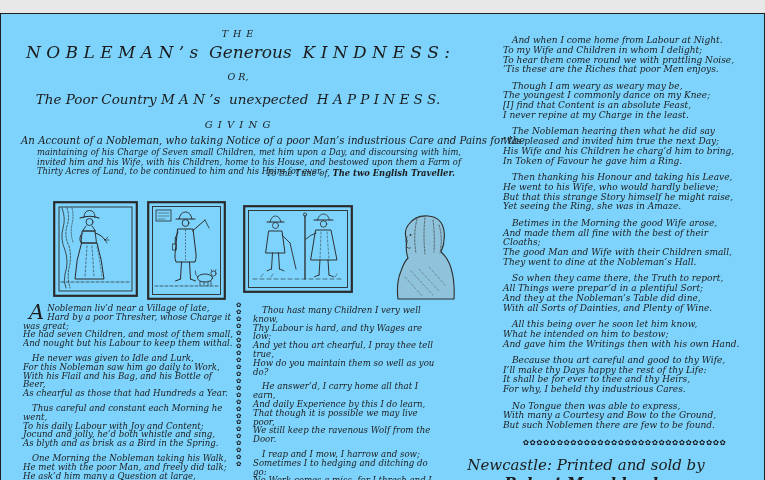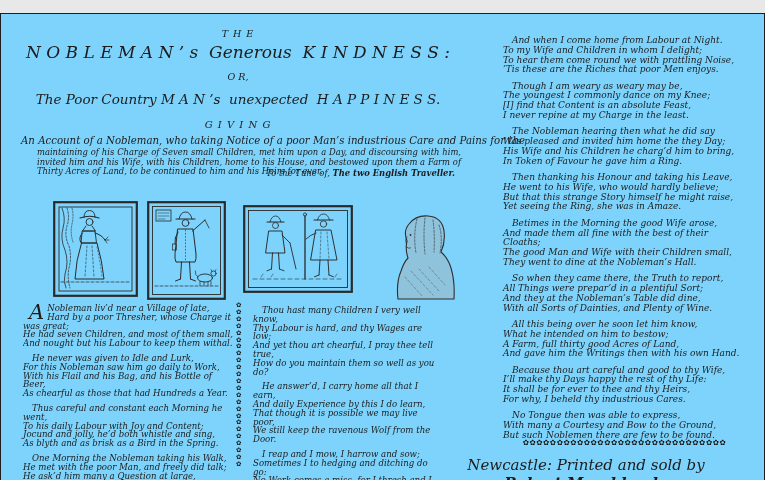--- a/index.html
+++ b/index.html
@@ -214,21 +214,21 @@
         <div class="line">’Tis these are the Riches that poor Men enjoys.</div>
       </div>
       <div class="stanza">
         <div class="line">Though I am weary as weary may be,</div>
         <div class="line">The youngest I commonly dance on my Knee;</div>
         <div class="line">[I] find that Content is an absolute Feast,</div>
         <div class="line">I never repine at my Charge in the least.</div>
       </div>
       <div class="stanza">
         <div class="line">The Nobleman hearing then what he did say</div>
-        <div class="line">Was pleased and invited him home the they Day;</div>
+        <div class="line">Was pleased and invited him true the next Day;</div>
         <div class="line">His Wife and his Children he charg’d him to bring,</div>
         <div class="line">In Token of Favour he gave him a Ring.</div>
       </div>
       <div class="stanza">
         <div class="line">Then thanking his Honour and taking his Leave,</div>
         <div class="line">He went to his Wife, who would hardly believe;</div>
         <div class="line">But that this strange Story himself he might raise,</div>
         <div class="line">Yet seeing the Ring, she was in Amaze.</div>
       </div>
       <div class="stanza">
@@ -239,21 +239,20 @@
       </div>
       <div class="stanza">
         <div class="line">So when they came there, the Truth to report,</div>
         <div class="line">All Things were prepar’d in a plentiful Sort;</div>
         <div class="line">And they at the Nobleman’s Table did dine,</div>
         <div class="line">With all Sorts of Dainties, and Plenty of Wine.</div>
       </div>
       <div class="stanza">
         <div class="line">All this being over he soon let him know,</div>
         <div class="line">What he intended on him to bestow;</div>
-        <div class="line">A Farm, full thirty good Acres of Land,</div>
         <div class="line">And gave him the Writings then with his own Hand.</div>
       </div>
       <div class="stanza">
         <div class="line">Because thou art careful and good to thy Wife,</div>
         <div class="line">I’ll make thy Days happy the rest of thy Life:</div>
         <div class="line">It shall be for ever to thee and thy Heirs,</div>
         <div class="line">For why, I beheld thy industrious Cares.</div>
       </div>
       <div class="stanza">
         <div class="line">No Tongue then was able to express,</div>

